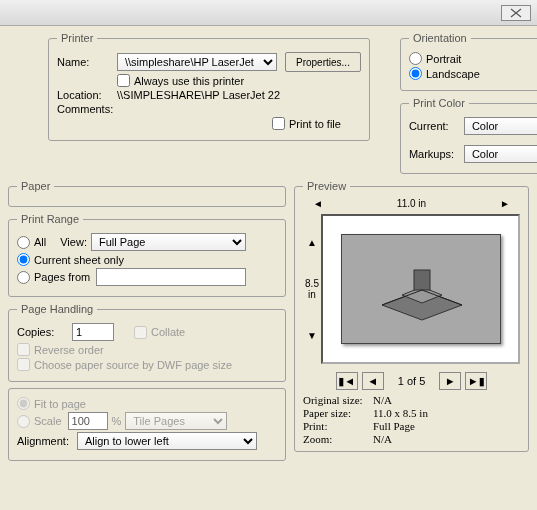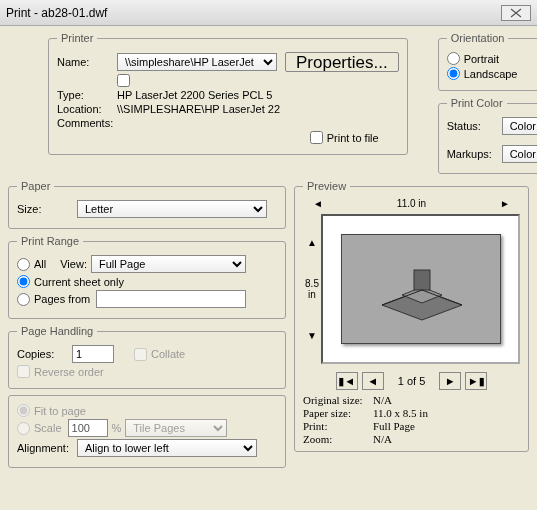--- a/index.html
+++ b/index.html
@@ -8,21 +8,21 @@
   .titlebar span { font-size: 12px; }
   .close-btn { width: 30px; height: 16px; border: 1px solid #888; background: #eee; font-size: 10px; display: flex; align-items: center; justify-content: center; margin-left: auto; }
   .body { position: relative; padding: 6px 8px; }
   fieldset { border: 1px solid #a0a0a0; border-radius: 3px; margin: 0 0 6px 0; padding: 6px 8px 8px 8px; }
   legend { padding: 0 4px; color: #555; }
   .row { display: flex; align-items: center; margin: 2px 0; }
   .lbl { width: 60px; }
   .lbl2 { width: 55px; }
   select, input[type=text] { border: 1px solid #888; background: #fff; font-size: 11px; height: 18px; padding: 0 3px; }
   select { background: linear-gradient(#fff,#eee); }
-  button { border: 1px solid #888; background: #ece9d8; font-size: 17px; height: 20px; padding: 0 10px; border-radius: 2px; }
+  button { border: 1px solid #888; background: #ece9d8; font-size: 10px; height: 20px; padding: 0 10px; border-radius: 2px; }
   .top-area { display: flex; gap: 8px; }
   .left-col { flex: 1; padding-left: 40px; }
   .right-col { width: 170px; padding-left: 22px; }
   input[type=checkbox], input[type=radio] { margin: 0 4px 0 0; vertical-align: middle; }
   .disabled { color: #999; }
   .mid-area { display: flex; gap: 8px; }
   .mid-left { width: 278px; }
   .mid-right { flex: 1; }
   .preview-box { border: 2px inset #aaa; height: 150px; display: flex; align-items: center; justify-content: center; position: relative; background: #fff; margin: 4px 0; }
   .preview-inner { width: 160px; height: 110px; border: 1px solid #444; background: #a8a8a8; box-shadow: 2px 2px 3px rgba(0,0,0,0.4); position: relative; }
@@ -30,21 +30,20 @@
   .navbtn { width: 22px; height: 18px; border: 1px solid #888; background: #ece9d8; display: flex; align-items: center; justify-content: center; font-size: 11px; }
   .info-row { display: flex; margin: 1px 0; font-family: Liberation Serif, serif; }
   .info-lbl { width: 70px; }
   .spin { width: 42px; }
   .iso { position: absolute; left: 30px; top: 20px; width: 100px; height: 70px; }
 </style>
 </head>
 <body>
 
 <div class="titlebar">
-  <span>Print - ab28-01.dwf</span>
   <div class="close-btn">
     <svg width="12" height="10">
         <path d="M1 1 L11 9 M11 1 L1 9" stroke="#555" stroke-width="1.2"></path>
       </svg>
   </div>
 </div>
 
 <div class="body">
 
 <div class="top-area">
@@ -52,25 +51,22 @@
     <fieldset>
       <legend>Printer</legend>
       <div class="row">
         <span class="lbl">Name:</span>
         <select style="width:160px"><option>\\simpleshare\HP LaserJet 22</option></select>
         <span style="width:8px"></span>
         <button>Properties...</button>
       </div>
       <div class="row" style="padding-left:60px">
         <input type="checkbox" style="">
-      </div>
-      <div class="row">
-            <span class="lbl">Type:</span>
-            <span>HP LaserJet 2200 Series PCL 5</span>
-          </div>
+        <span>Always use this printer</span>
+      </div>
       <div class="row">
             <span class="lbl">Location:</span>
             <span>\\SIMPLESHARE\HP LaserJet 22</span>
           </div>
       <div class="row">
             <span class="lbl">Comments:</span>
           </div>
       <div class="row" style="justify-content:flex-end;padding-right:20px">
         <input type="checkbox" style="">
         <span>Print to file</span>
@@ -85,39 +81,35 @@
             <span>Portrait</span>
           </div>
       <div class="row">
             <input type="radio" name="or" checked="" style="">
             <span>Landscape</span>
           </div>
     </fieldset>
     <fieldset>
       <legend>Print Color</legend>
       <div class="row">
-            <span class="lbl2">Status:</span>
+            <span class="lbl2">Current:</span>
             <select style="width:90px"><option>Color</option></select>
           </div>
       <div class="row" style="margin-top:10px">
             <span class="lbl2">Markups:</span>
             <select style="width:90px"><option>Color</option></select>
           </div>
     </fieldset>
   </div>
 </div>
 
 <div class="mid-area">
   <div class="mid-left">
     <fieldset>
       <legend>Paper</legend>
-      <div class="row">
-            <span class="lbl">Size:</span>
-            <select style="width:190px"><option>Letter</option></select>
-          </div>
     </fieldset>
 
     <fieldset>
       <legend>Print Range</legend>
       <div class="row">
         <input type="radio" name="pr" style="">
             <span>All</span>
         <span style="width:14px"></span>
         <span>View:</span>
         <span style="width:4px"></span>
@@ -140,20 +132,24 @@
       <div class="row">
         <span class="lbl2">Copies:</span>
         <input type="text" class="spin" value="1" style="">
         <span style="width:20px"></span>
         <input type="checkbox" disabled="" style="">
             <span class="disabled">Collate</span>
       </div>
       <div class="row">
             <input type="checkbox" disabled="" style="">
             <span class="disabled">Reverse order</span>
+          </div>
+      <div class="row">
+            <input type="checkbox" disabled="" style="">
+            <span class="disabled">Choose paper source by DWF page size</span>
           </div>
     </fieldset>
 
     <fieldset>
       <div class="row">
             <input type="radio" name="sc" checked="" disabled="" style="">
             <span class="disabled">Fit to page</span>
           </div>
       <div class="row">
         <input type="radio" name="sc" disabled="" style="">

